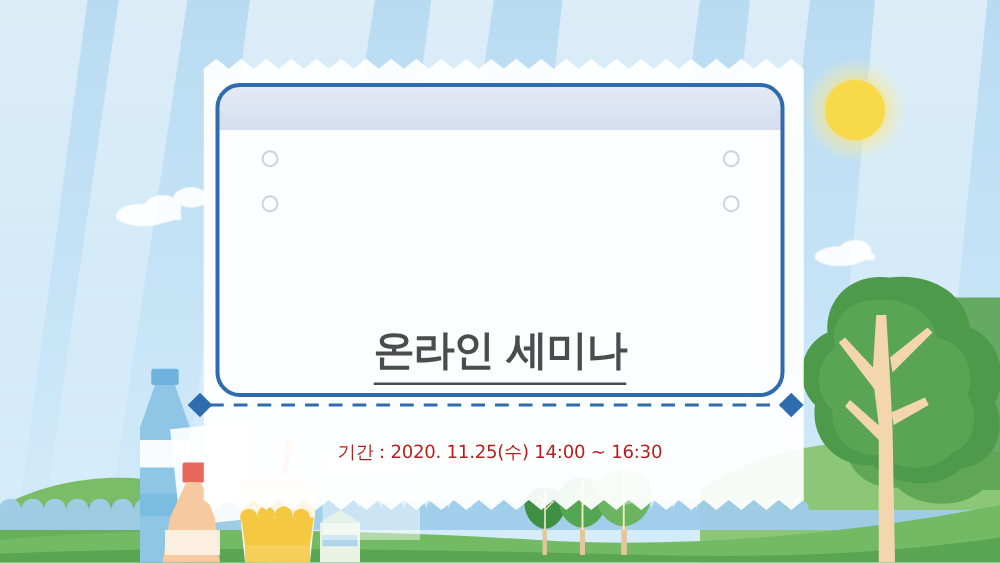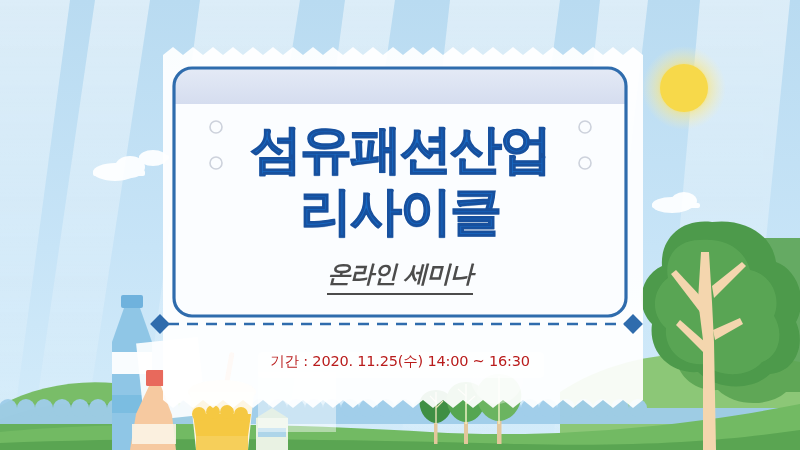--- a/index.html
+++ b/index.html
@@ -33,26 +33,25 @@
     white-space:nowrap;
   }
   .subtitle{
     position:absolute;left:175px;top:258px;width:450px;
     text-align:center;
   }
   .subtitle span{
     display:inline-block;
     font-family:"DejaVu Sans","Liberation Sans",sans-serif;
     font-weight:bold;
-    font-size:24px;
+    font-size:33px;
     letter-spacing:-1px;
     color:#4c4c4c;
     border-bottom:2px solid #4c4c4c;
     padding-bottom:3px;
-    font-style:italic;
   }
   .datebar{
     position:absolute;left:150px;top:352px;width:500px;
     text-align:center;
   }
   .datebar span{
     font-family:"DejaVu Sans","Liberation Sans",sans-serif;
     font-size:14.5px;
     font-weight:500;
     letter-spacing:-0.2px;
@@ -305,24 +304,20 @@
       <line x1="168" y1="324" x2="632" y2="324" stroke="#2f6cad" stroke-width="2.4" stroke-dasharray="11 8"></line>
       <rect x="153" y="317" width="14" height="14" fill="#2f6cad" transform="rotate(45 160 324)"></rect>
       <rect x="626" y="317" width="14" height="14" fill="#2f6cad" transform="rotate(45 633 324)"></rect>
     </g>
 
     <rect x="258" y="352" width="286" height="26" rx="4" fill="#ffffff" opacity="0.55"></rect>
   </svg>
 
   <div class="card-text">
 
-    <div class="title-wrap">
-      <div class="title-line">섬유패션산업</div>
-      <div class="title-line">리사이클</div>
-    </div>
 
     <div class="subtitle">
       <span>온라인 세미나</span>
     </div>
 
     <div class="datebar">
       <span>기간 : 2020. 11.25(수) 14:00 ~ 16:30</span>
     </div>
 
   </div>

